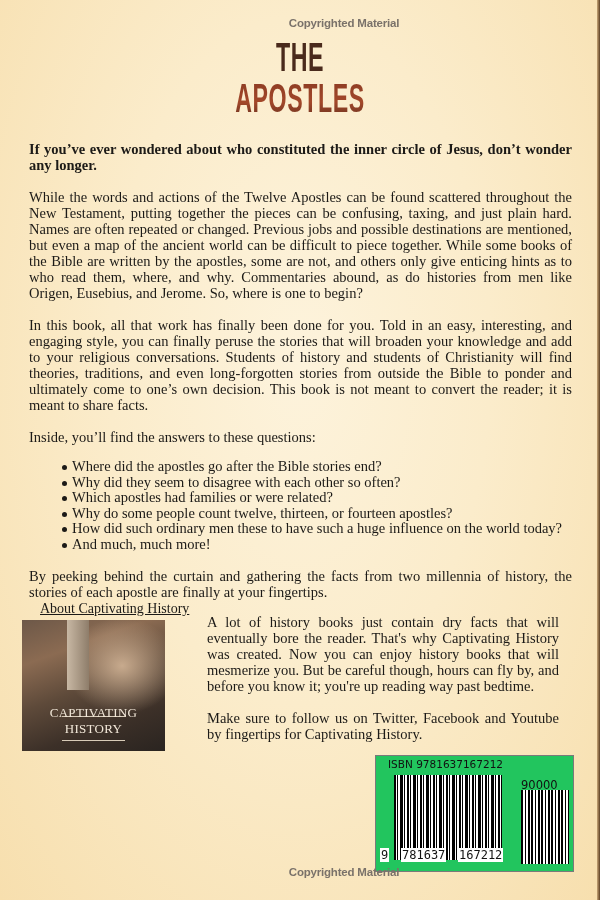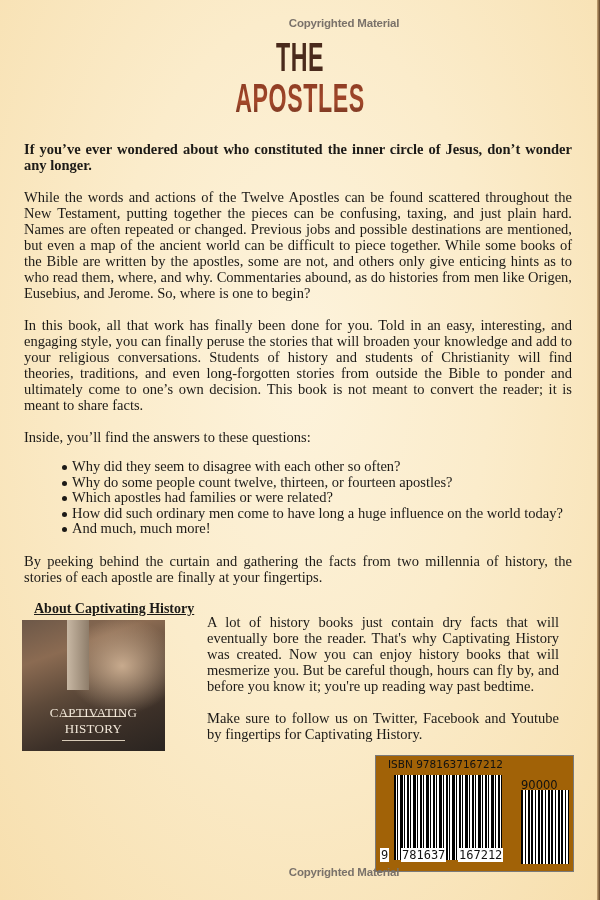--- a/index.html
+++ b/index.html
@@ -30,30 +30,30 @@
     }
     .title.line2 {
       top: 78px; font-size: 40px; letter-spacing: 1px;
       background: linear-gradient(to bottom, #8a3a22 0%, #a3482a 60%, #6b3220 100%);
       -webkit-background-clip: text; background-clip: text; color: transparent;
     }
     .content {
       position: absolute; left: 24px; width: 548px; top: 141px;
       font-size: 14.5px; line-height: 16px;
     }
-    .content p { margin: 0 0 16px 0; text-align: justify; }
+    .content p { margin: 0 0 16px 5px; text-align: justify; }
     .lead { font-weight: bold; }
     .bullets { list-style: none; margin: -2px 0 16px 0; padding: 0 0 0 38px; }
     .bullets li { position: relative; padding-left: 10px; line-height: 15.5px; }
     .bullets li::before {
       content: ""; position: absolute; left: 0; top: 6px; width: 5px; height: 5px;
       border-radius: 50%; background: #1c1a17;
     }
     .about-heading {
-      position: absolute; left: 34px; top: 601px; font-weight: bold;
+      position: absolute; left: 40px; top: 601px; font-weight: normal;
       font-size: 14px; text-decoration: underline;
     }
     .about-image {
       position: absolute; left: 22px; top: 620px; width: 143px; height: 131px;
       background:
         radial-gradient(ellipse at 70% 35%, rgba(210,180,150,0.9) 0%, rgba(210,180,150,0) 40%),
         linear-gradient(160deg, #6d5848 0%, #8b6b52 25%, #5e4a3a 50%, #3c3028 75%, #2a2420 100%);
       overflow: hidden;
     }
     .about-image .pillar {
@@ -69,21 +69,21 @@
     }
     .about-image .flourish.a { bottom: 34px; }
     .about-image .flourish.b { bottom: 10px; }
     .about-text {
       position: absolute; left: 207px; top: 614px; width: 364px;
       font-size: 14.5px; line-height: 16px;
     }
     .about-text p { margin: 0 12px 16px 0; text-align: justify; }
     .barcode-box {
       position: absolute; left: 375px; top: 755px; width: 199px; height: 117px;
-      background: #a16207; border: 1px solid #7a7a7a; box-sizing: border-box;
+      background: #22c55e; border: 1px solid #7a7a7a; box-sizing: border-box;
     }
     .isbn-label {
       position: absolute; left: 12px; top: 2px;
       font-family: "DejaVu Sans", sans-serif; font-size: 10.5px; color: #111;
     }
     .addon-label {
       position: absolute; left: 145px; top: 22px;
       font-family: "DejaVu Sans", sans-serif; font-size: 11.5px; color: #111; text-align: right;
     }
     .bars-main {
@@ -115,24 +115,25 @@
 
 <div class="title line1">THE</div>
 <div class="title line2">APOSTLES</div>
 
 <div class="content">
   <p class="lead">If you’ve ever wondered about who constituted the inner circle of Jesus, don’t wonder any longer.</p>
   <p>While the words and actions of the Twelve Apostles can be found scattered throughout the New Testament, putting together the pieces can be confusing, taxing, and just plain hard. Names are often repeated or changed. Previous jobs and possible destinations are mentioned, but even a map of the ancient world can be difficult to piece together. While some books of the Bible are written by the apostles, some are not, and others only give enticing hints as to who read them, where, and why. Commentaries abound, as do histories from men like Origen, Eusebius, and Jerome. So, where is one to begin?</p>
   <p>In this book, all that work has finally been done for you. Told in an easy, interesting, and engaging style, you can finally peruse the stories that will broaden your knowledge and add to your religious conversations. Students of history and students of Christianity will find theories, traditions, and even long-forgotten stories from outside the Bible to ponder and ultimately come to one’s own decision. This book is not meant to convert the reader; it is meant to share facts.</p>
   <p>Inside, you’ll find the answers to these questions:</p>
   <ul class="bullets">
+    <li>Where did the apostles go after the Bible stories end?</li>
     <li>Why did they seem to disagree with each other so often?</li>
+    <li>Which apostles had families or were related?</li>
     <li>Why do some people count twelve, thirteen, or fourteen apostles?</li>
-    <li>Which apostles had families or were related?</li>
-    <li>How did such ordinary men come to have long a huge influence on the world today?</li>
+    <li>How did such ordinary men these to have such a huge influence on the world today?</li>
     <li>And much, much more!</li>
   </ul>
   <p>By peeking behind the curtain and gathering the facts from two millennia of history, the stories of each apostle are finally at your fingertips.</p>
 </div>
 
 <div class="about-heading">About Captivating History</div>
 
 <div class="about-image">
   <div class="pillar"></div>
   <div class="flourish a"></div>

